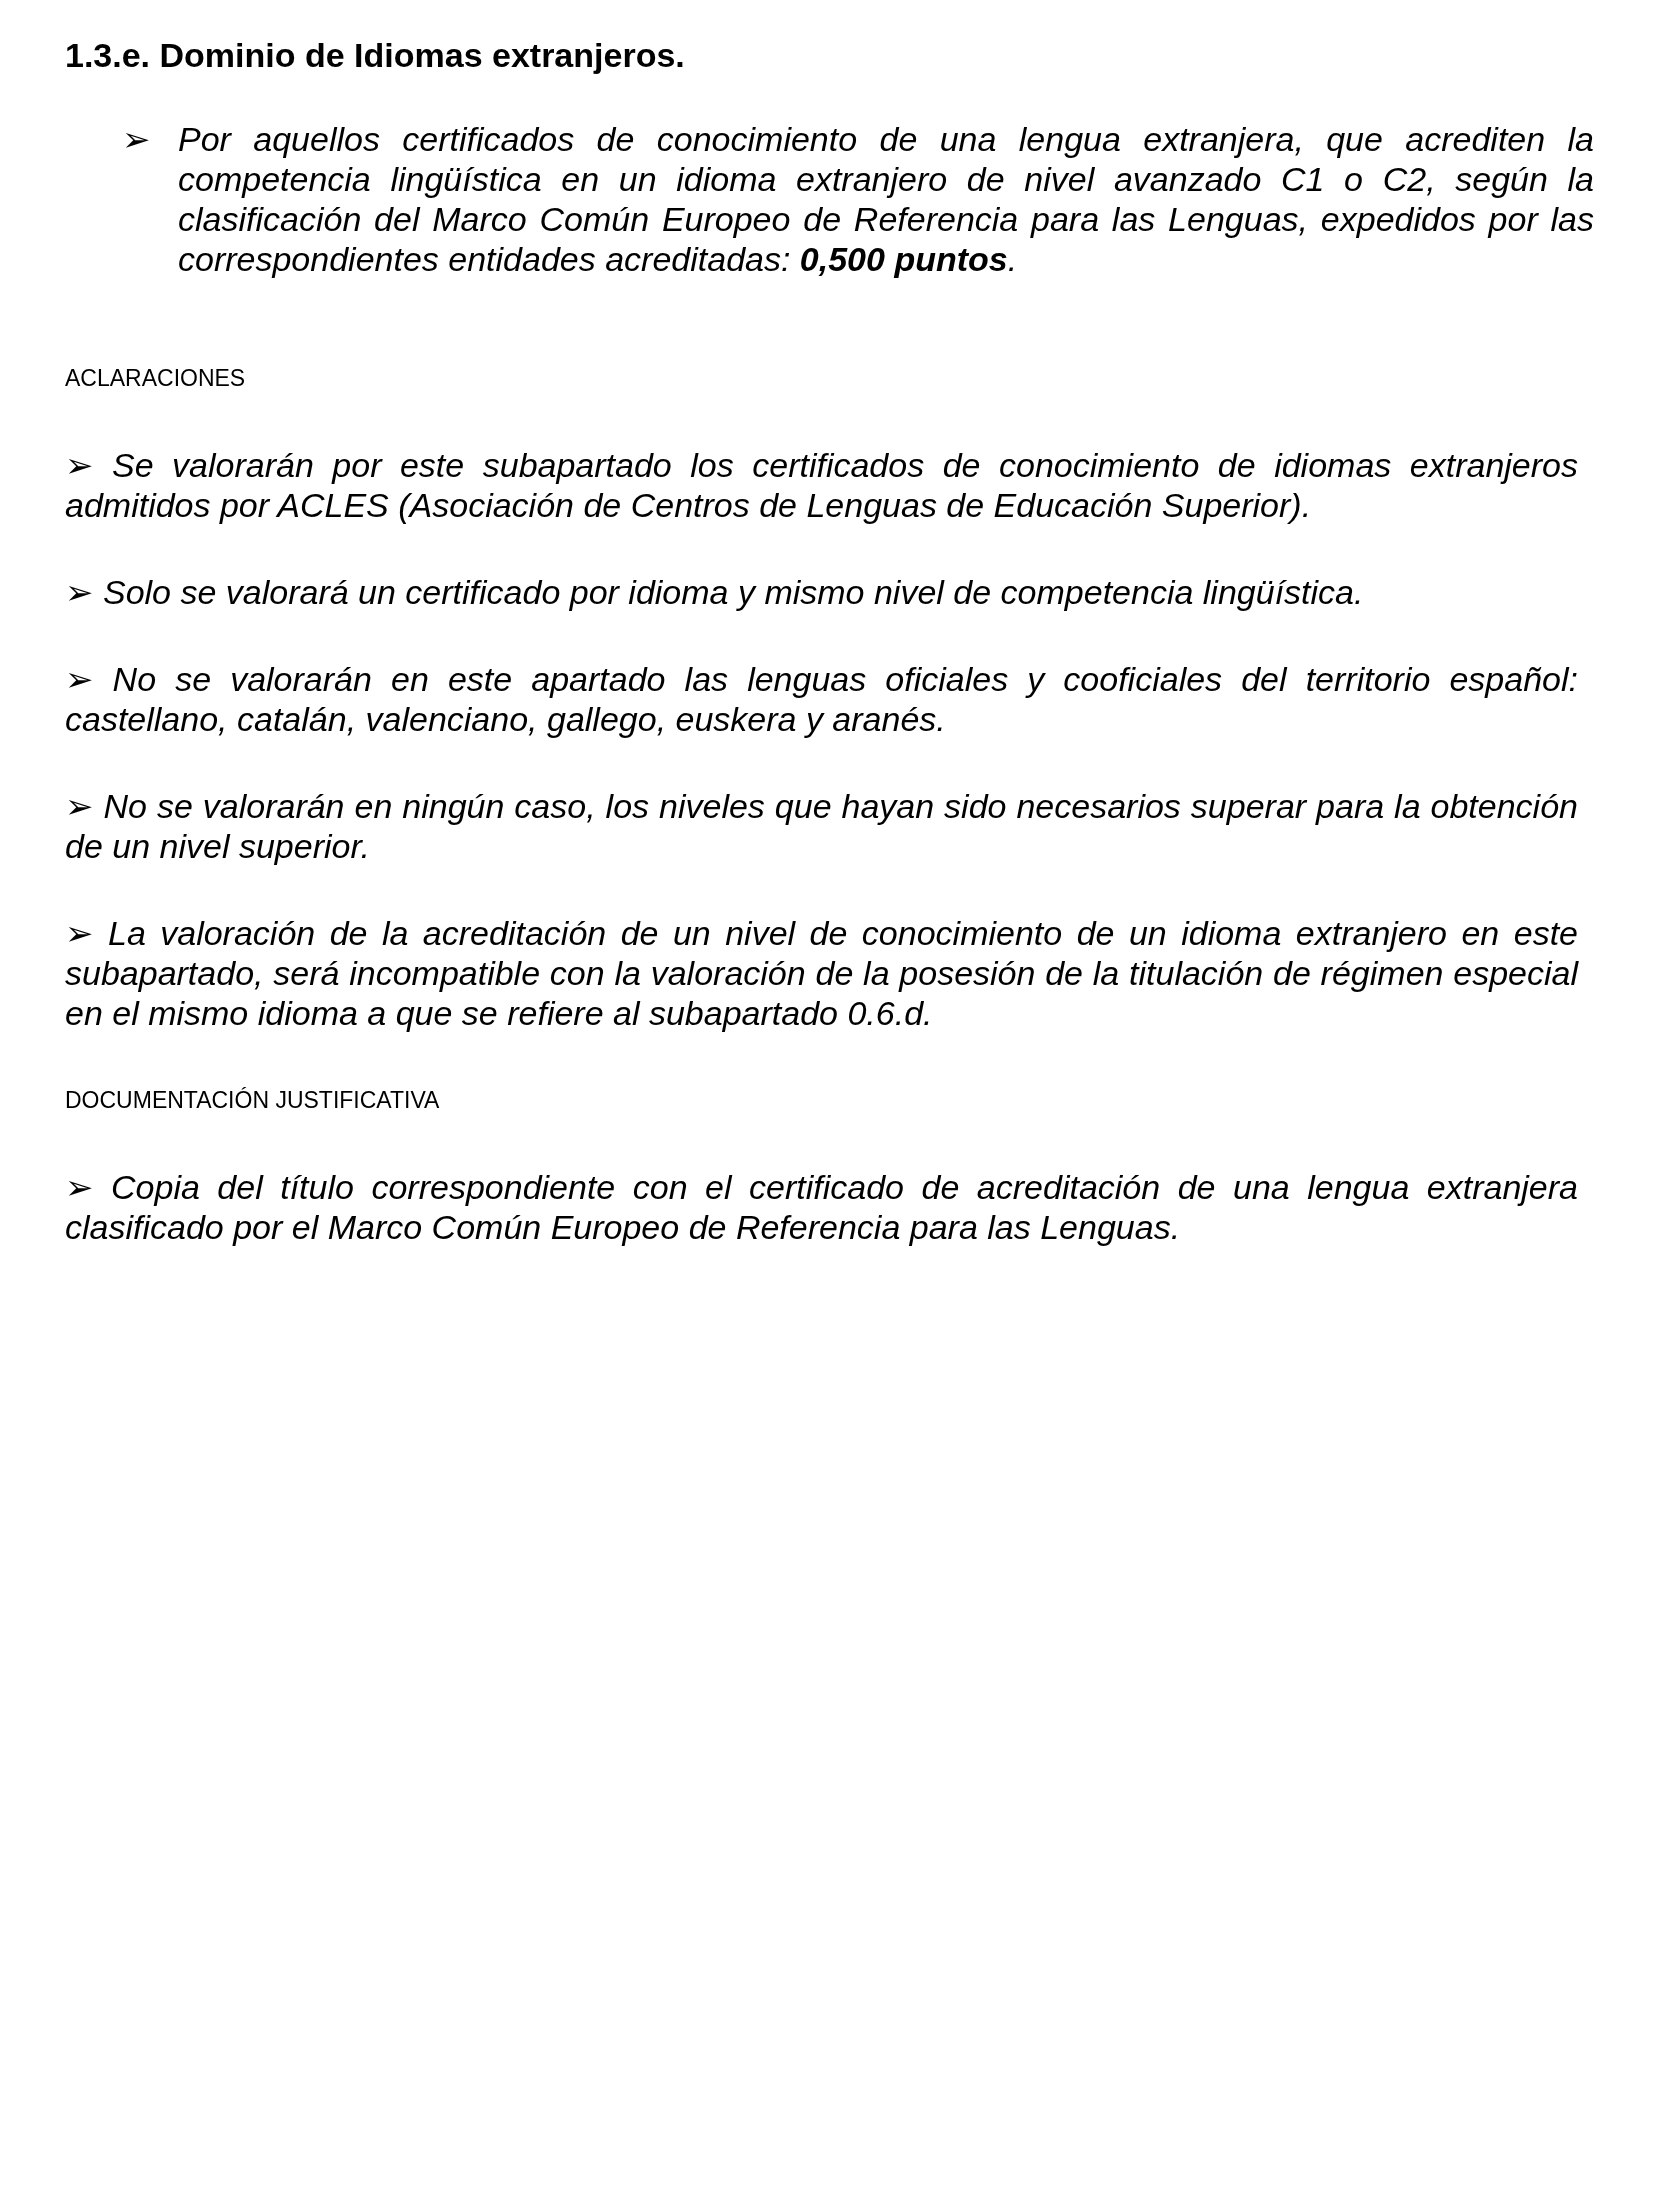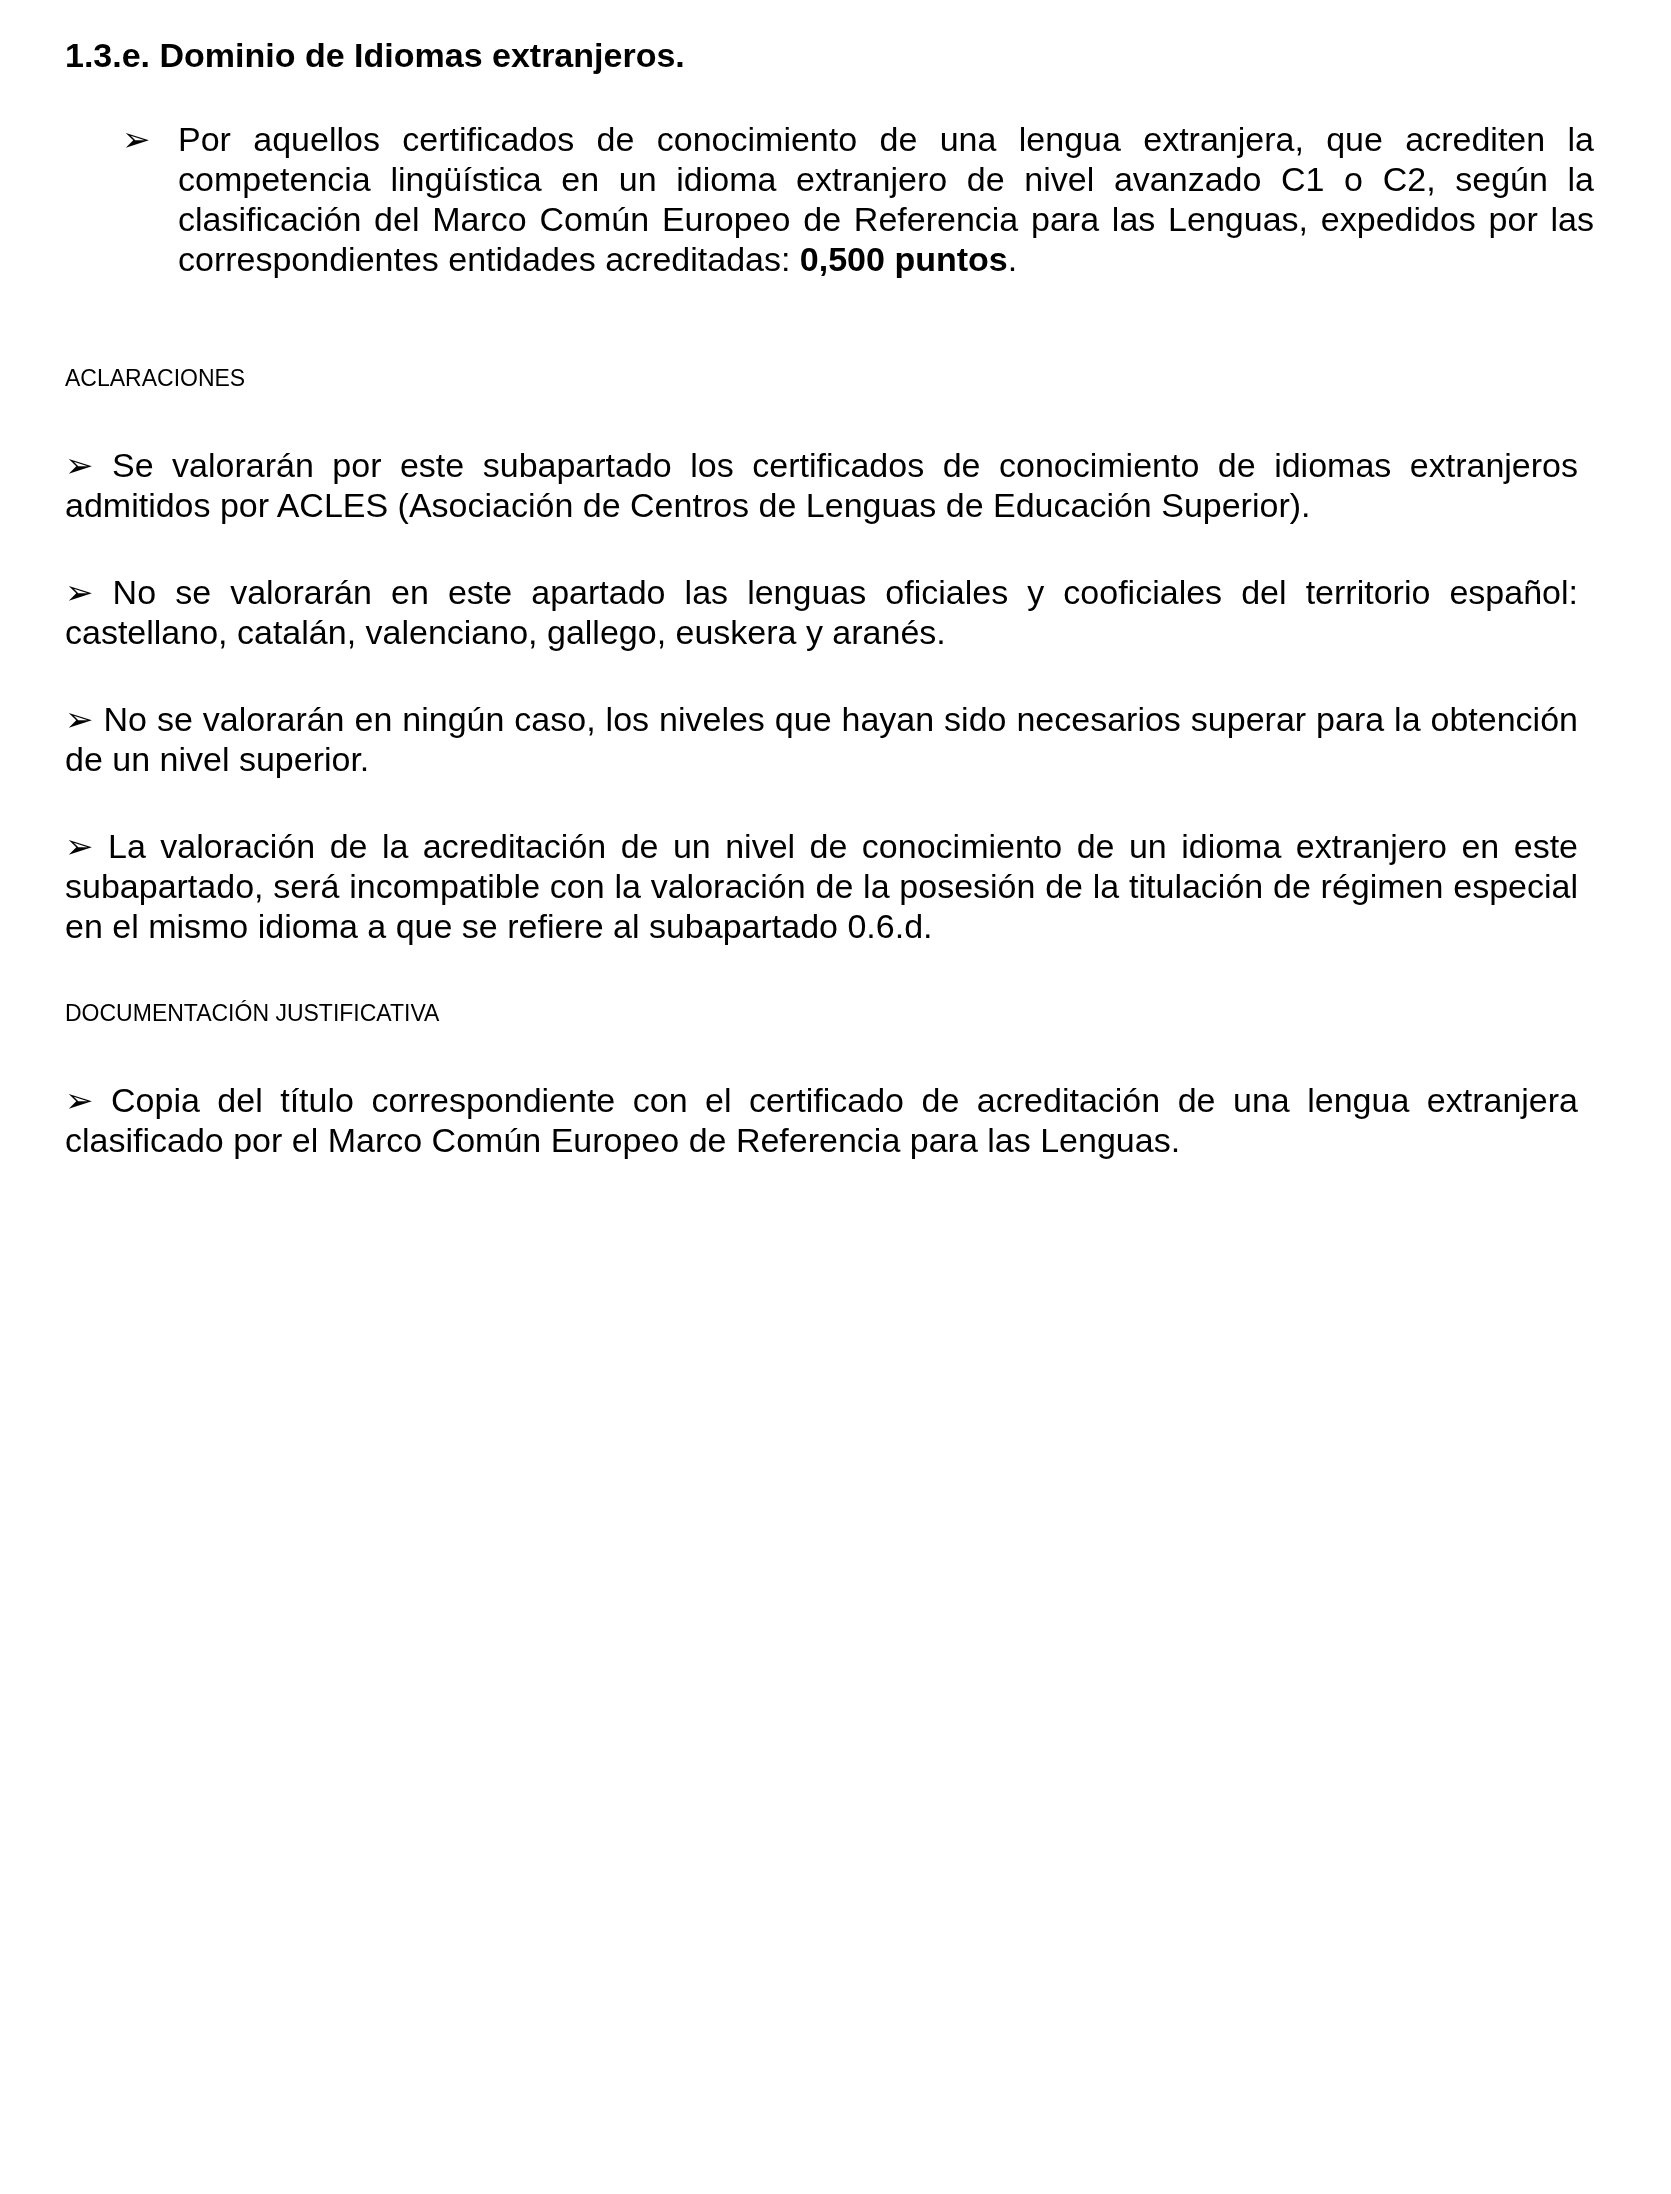--- a/index.html
+++ b/index.html
@@ -15,21 +15,21 @@
     overflow: hidden;
     -webkit-font-smoothing: antialiased;
   }
   .page {
     box-sizing: border-box;
     width: 1657px;
     height: 2194px;
     padding: 35px 63px 0 65px;
   }
   p { margin: 0; }
-  .justify { text-align: justify; }
+  .justify { text-align: justify; font-style: italic; }
 
   .doc-heading {
     font-size: 34px;
     font-weight: bold;
     margin: 0 0 44px 0;
     line-height: 40px;
   }
 
   
   .bullet-hanging {
@@ -64,20 +64,21 @@
 
   <div class="bullet-hanging">
     <span class="marker">➢</span>
     <p class="btext justify"><span>Por aquellos certificados de conocimiento de una lengua extranjera, que acrediten la competencia lingüística en un idioma extranjero de nivel avanzado C1 o C2, según la clasificación del Marco Común Europeo de Referencia para las Lenguas, expedidos por las correspondientes entidades acreditadas: </span><b>0,500 puntos</b><span>.</span></p>
   </div>
 
   <h2 class="sec-title">ACLARACIONES</h2>
 
   <p class="item justify"><span class="inline-marker">➢</span> <span>Se valorarán por este subapartado los certificados de conocimiento de idiomas extranjeros admitidos por ACLES (Asociación de Centros de Lenguas de Educación Superior).</span></p>
 
+  <p class="item justify"><span class="inline-marker">➢</span> <span>Solo se valorará un certificado por idioma y mismo nivel de competencia lingüística.</span></p>
 
   <p class="item justify"><span class="inline-marker">➢</span> <span>No se valorarán en este apartado las lenguas oficiales y cooficiales del territorio español: castellano, catalán, valenciano, gallego, euskera y aranés.</span></p>
 
   <p class="item justify"><span class="inline-marker">➢</span> <span>No se valorarán en ningún caso, los niveles que hayan sido necesarios superar para la obtención de un nivel superior.</span></p>
 
   <p class="item justify"><span class="inline-marker">➢</span> <span>La valoración de la acreditación de un nivel de conocimiento de un idioma extranjero en este subapartado, será incompatible con la valoración de la posesión de la titulación de régimen especial en el mismo idioma a que se refiere al subapartado 0.6.d.</span></p>
 
   <h2 class="sec-title second">DOCUMENTACIÓN JUSTIFICATIVA</h2>
 
   <p class="item justify"><span class="inline-marker">➢</span> <span>Copia del título correspondiente con el certificado de acreditación de una lengua extranjera clasificado por el Marco Común Europeo de Referencia para las Lenguas.</span></p>

